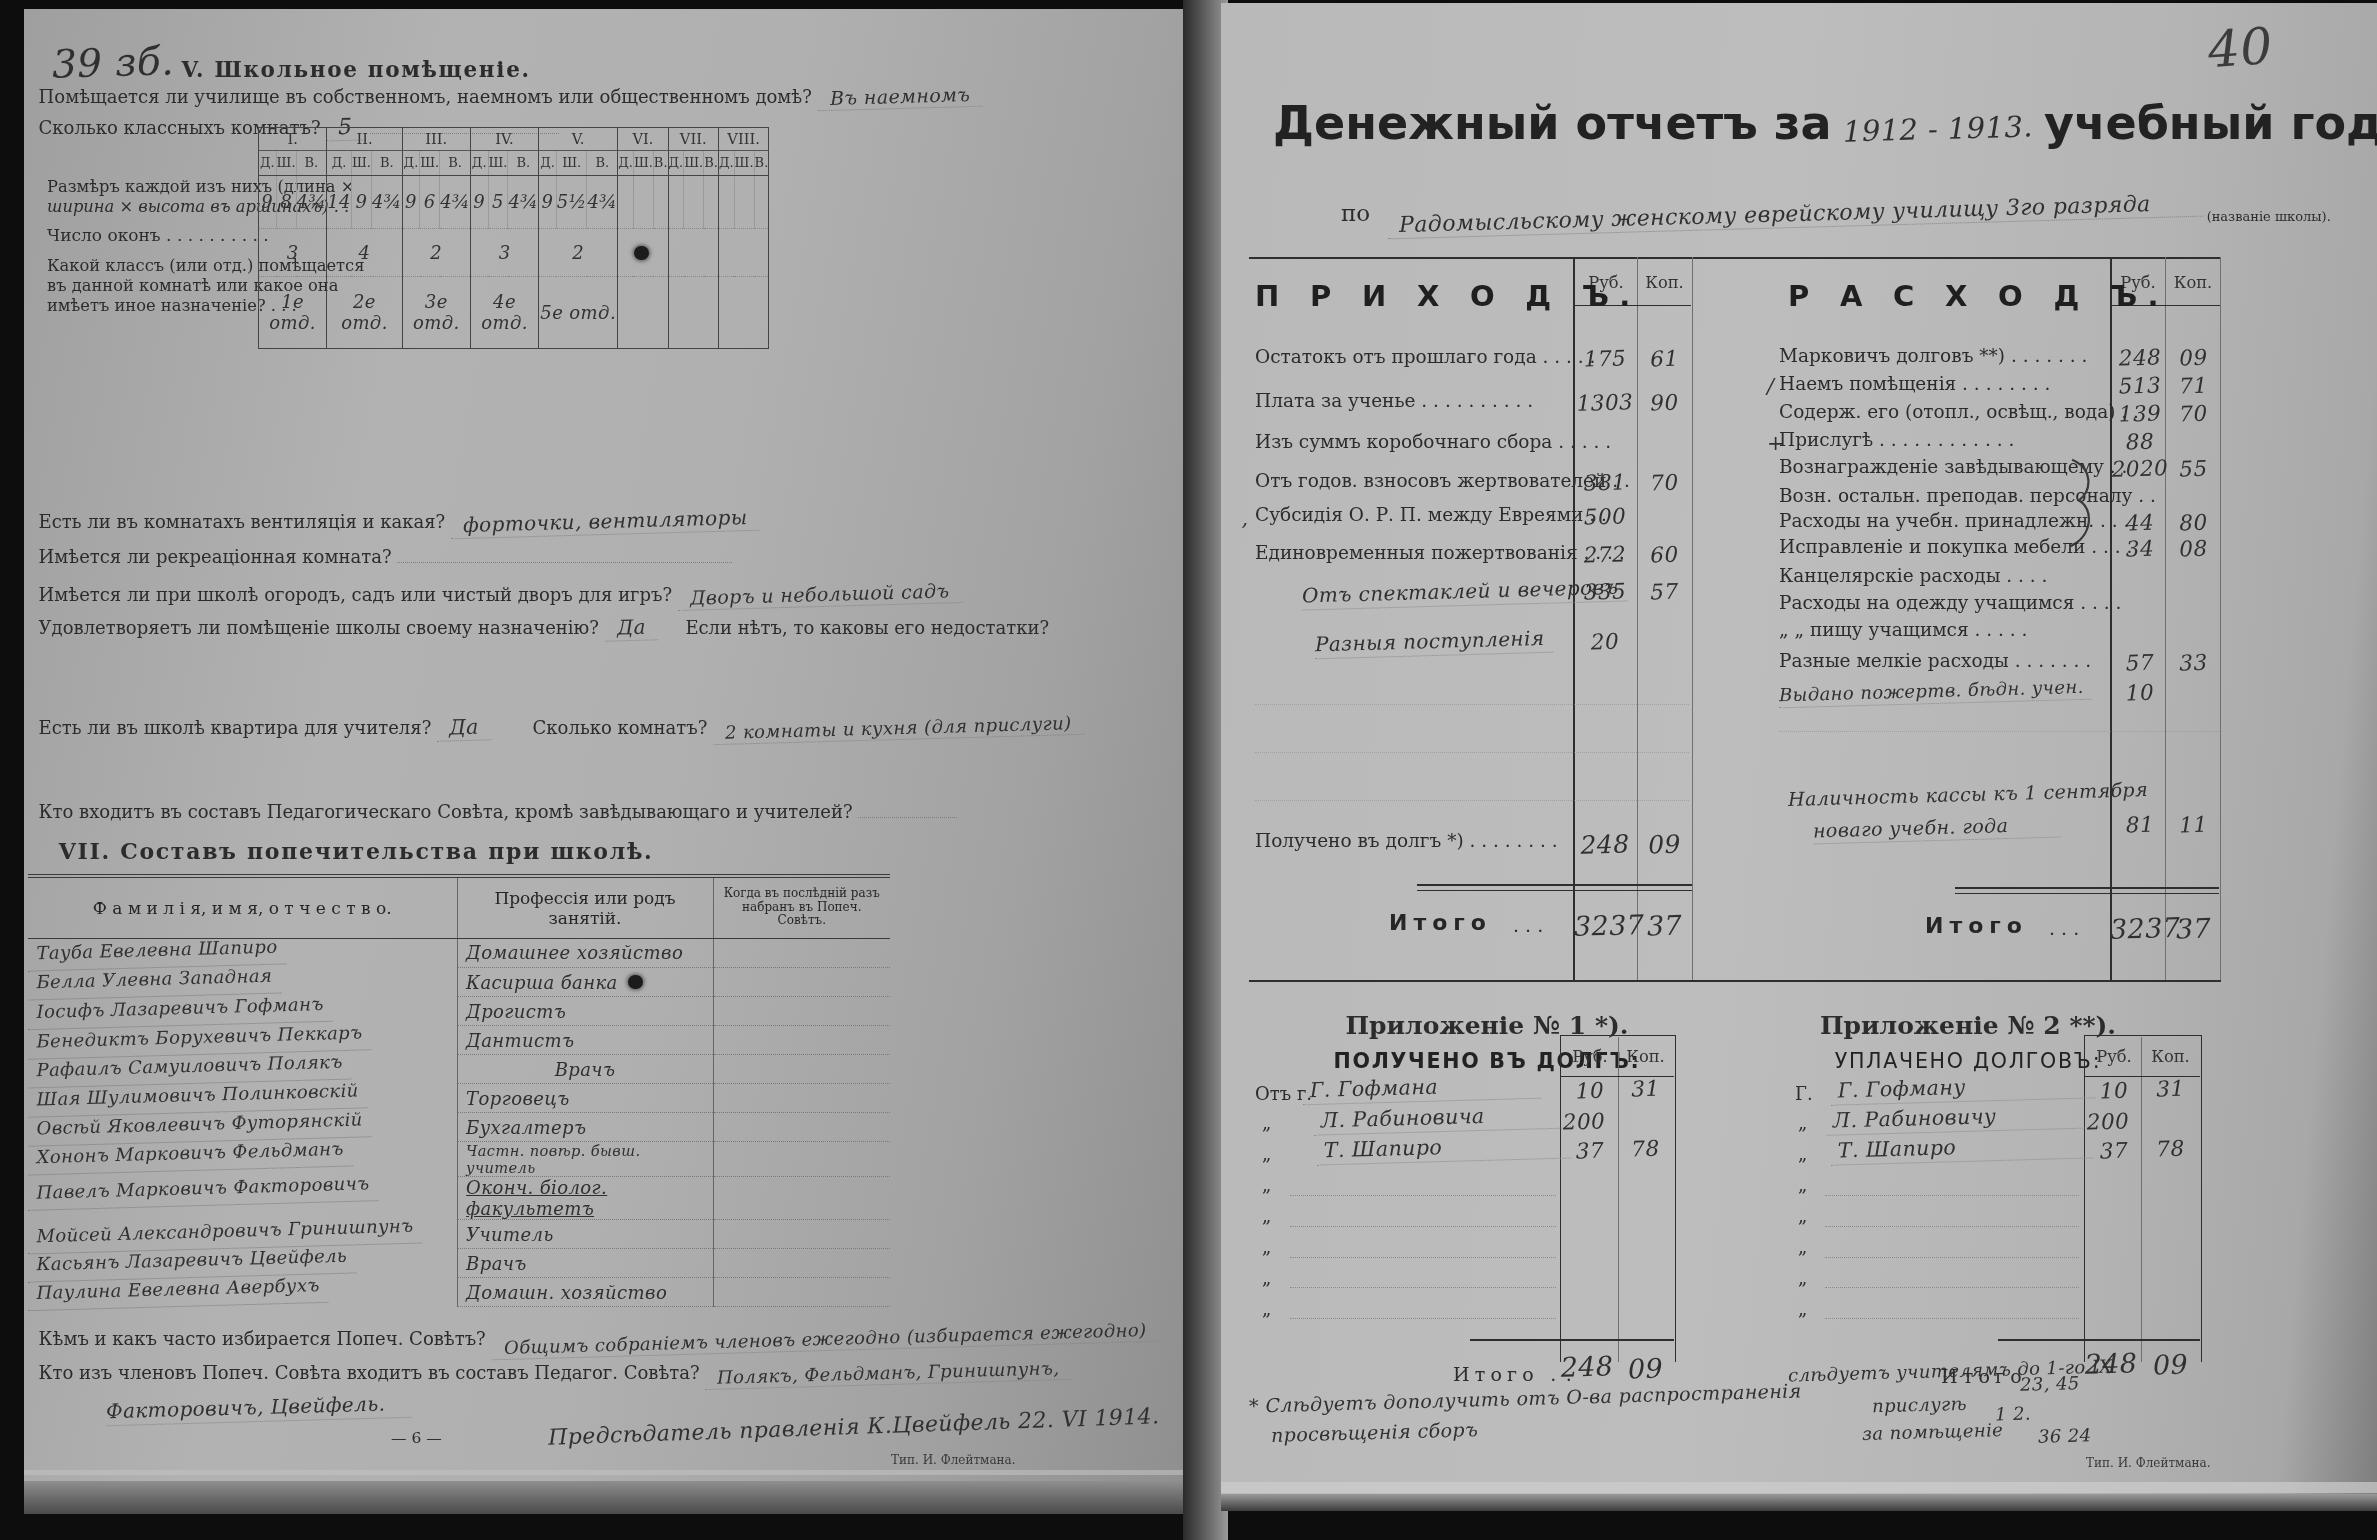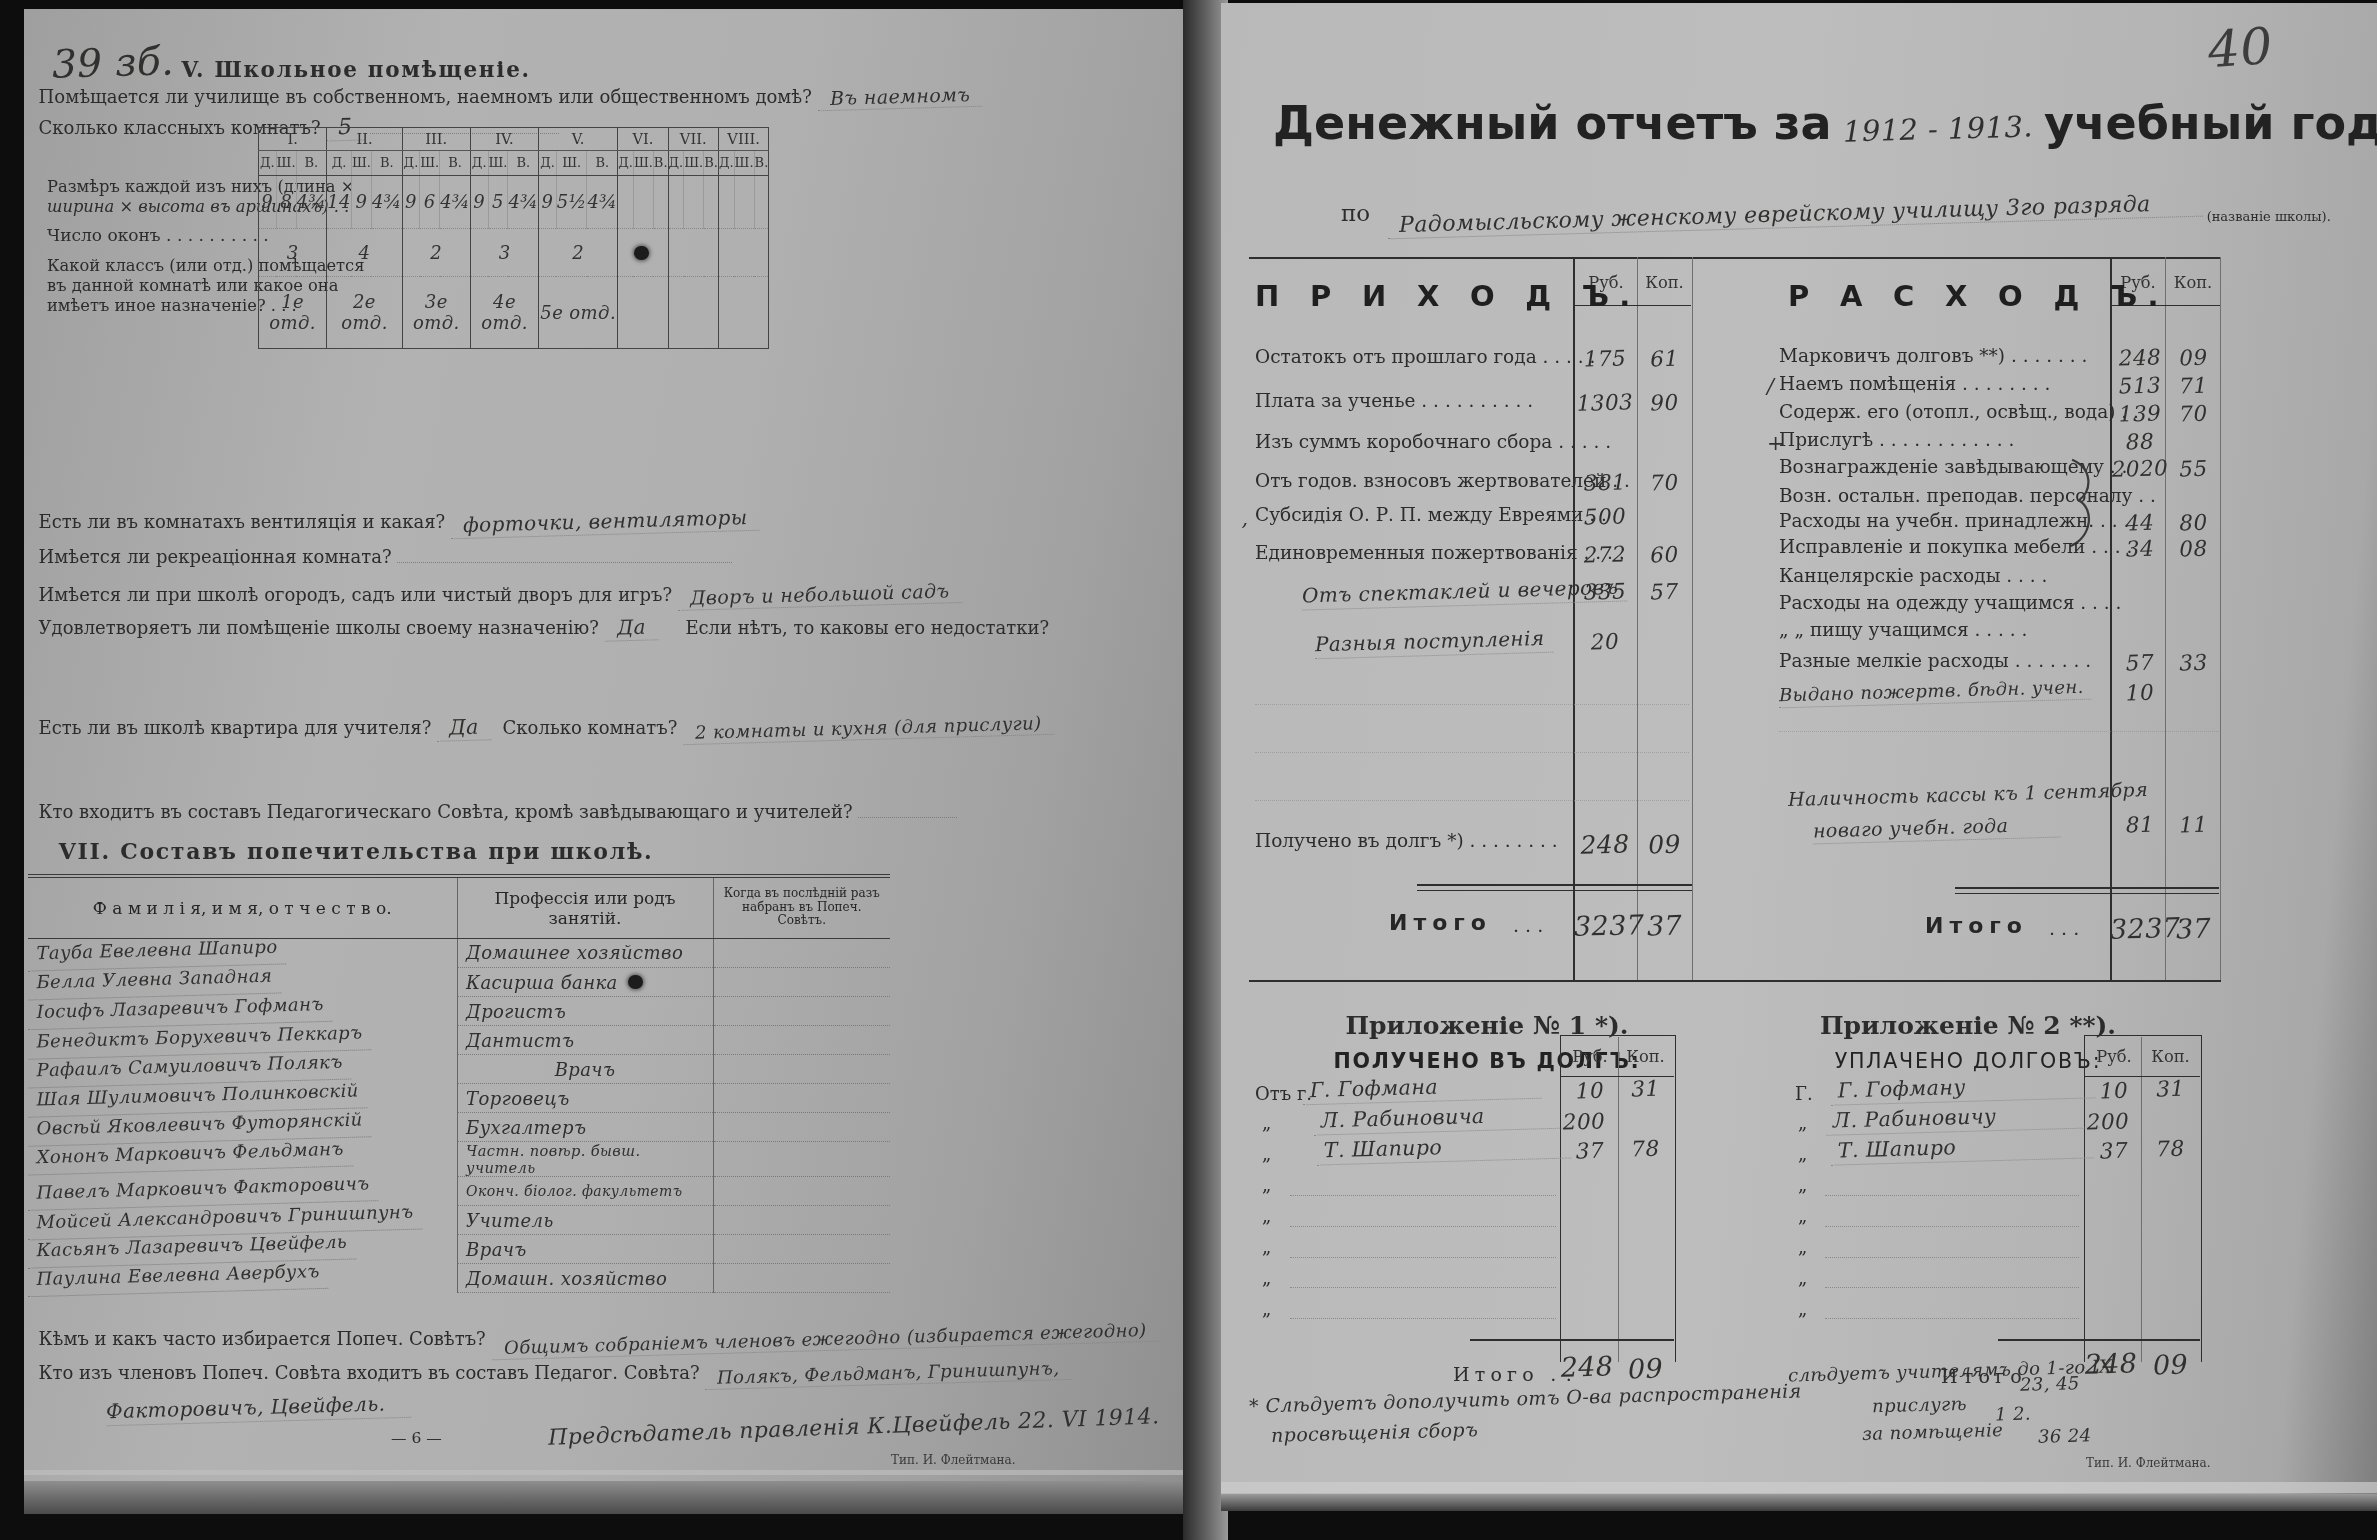--- a/index.html
+++ b/index.html
@@ -206,21 +206,21 @@
     </div>
     <div class="lq" style="left:14.6px;top:606px;">
       <span class="print">Удовлетворяетъ ли помѣщеніе школы своему назначенію?</span>
       <span class="hw ans slant" style="font-size:20px;">Да</span>
       <span class="print" style="margin-left:22px;">Если нѣтъ, то каковы его недостатки?</span>
     </div>
 
     <div class="lq" style="left:14.6px;top:706px;">
       <span class="print">Есть ли въ школѣ квартира для учителя?</span>
       <span class="hw ans slant" style="font-size:20.6px;">Да</span>
-      <span class="print" style="margin-left:6px;">Сколько комнатъ?</span>
+      <span class="print" style="margin-left:36px;">Сколько комнатъ?</span>
       <span class="hw ans slant" style="font-size:18px;">2 комнаты и кухня (для прислуги)</span>
     </div>
 
     <div class="lq" style="left:14.6px;top:792px;">
       <span class="print">Кто входитъ въ составъ Педагогическаго Совѣта, кромѣ завѣдывающаго и учителей?</span>
       <span class="dotfill" style="width:99px;"></span>
     </div>
     <div class="abs print center" style="left:14.6px;top:829px;width:635px;font-weight:bold;font-size:22px;letter-spacing:1.7px;">VII. Составъ попечительства при школѣ.</div>
 
     <table id="board">
@@ -270,21 +270,21 @@
             <td class="c2 hw">Бухгалтеръ</td>
             <td class="c3"></td>
           </tr>
       <tr class="br">
             <td class="hw slant">Хононъ Марковичъ Фельдманъ</td>
             <td class="c2 hw" style="font-size:14.6px;">Частн. повѣр. бывш. учитель</td>
             <td class="c3"></td>
           </tr>
       <tr class="br">
             <td class="hw slant">Павелъ Марковичъ Факторовичъ</td>
-            <td class="c2 hw" style="font-size:14px;">Оконч. біолог. факультетъ</td>
+            <td class="c2 hw" style="font-size:18px;text-decoration:underline;">Оконч. біолог. факультетъ</td>
             <td class="c3"></td>
           </tr>
       <tr class="br">
             <td class="hw slant">Мойсей Александровичъ Гринишпунъ</td>
             <td class="c2 hw">Учитель</td>
             <td class="c3"></td>
           </tr>
       <tr class="br">
             <td class="hw slant">Касьянъ Лазаревичъ Цвейфель</td>
             <td class="c2 hw">Врачъ</td>

